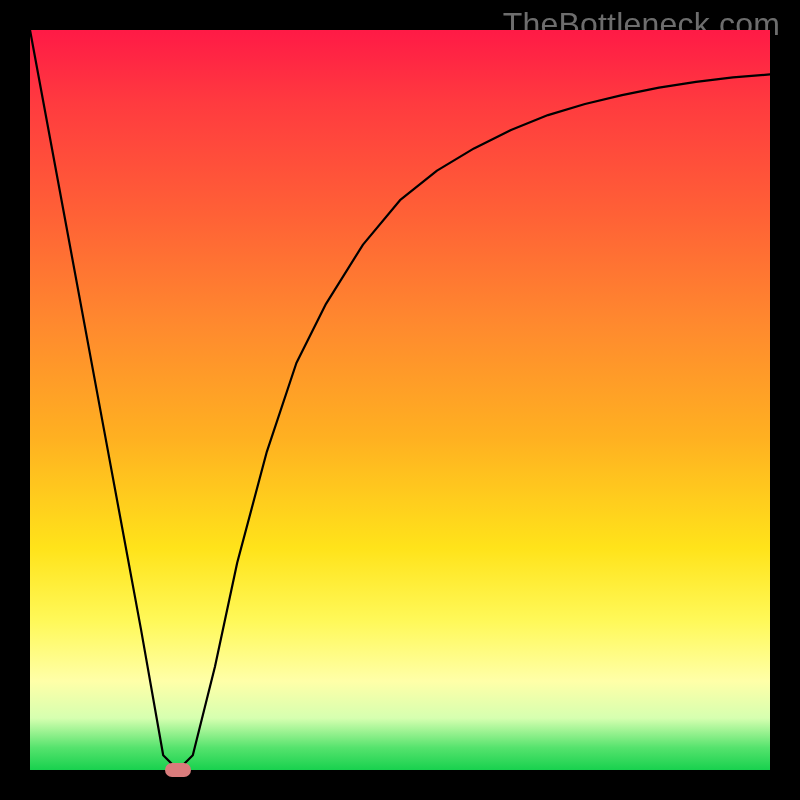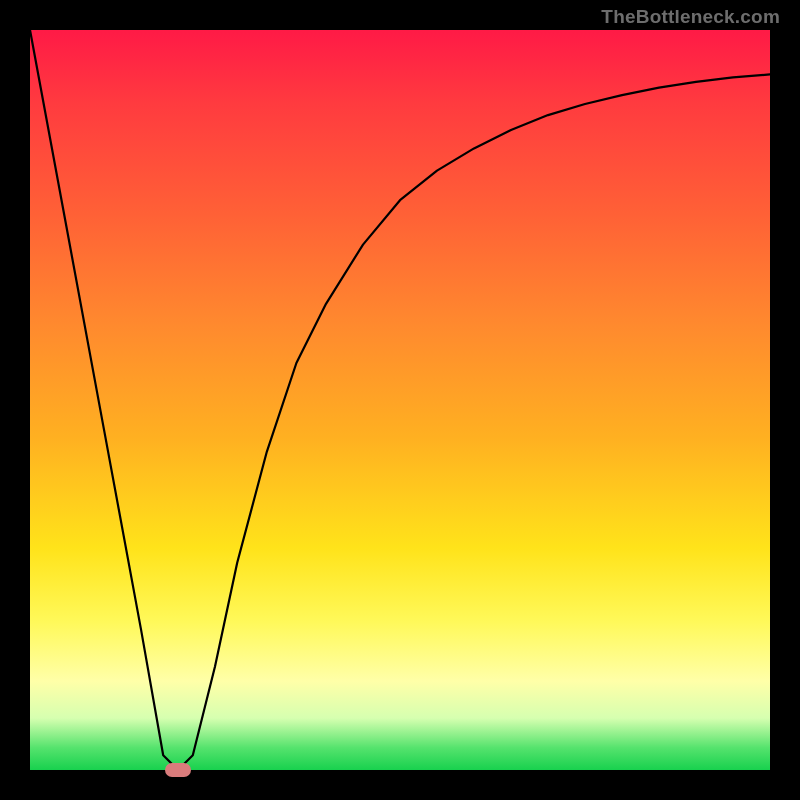--- a/index.html
+++ b/index.html
@@ -37,22 +37,22 @@
       #d6ffb0 93%,
       #55e36d 97%,
       #18d14e 100%
     );
   }
   .watermark {
     position: absolute;
     top: 6px;
     right: 20px;
     color: #6d6d6d;
-    font-size: 19px;
-    font-weight: 700;
+    font-size: 32px;
+    font-weight: 400;
     letter-spacing: 0.2px;
     user-select: none;
   }
   .curve {
     position: absolute;
     left: 0;
     top: 0;
     width: 740px;
     height: 740px;
     overflow: visible;

